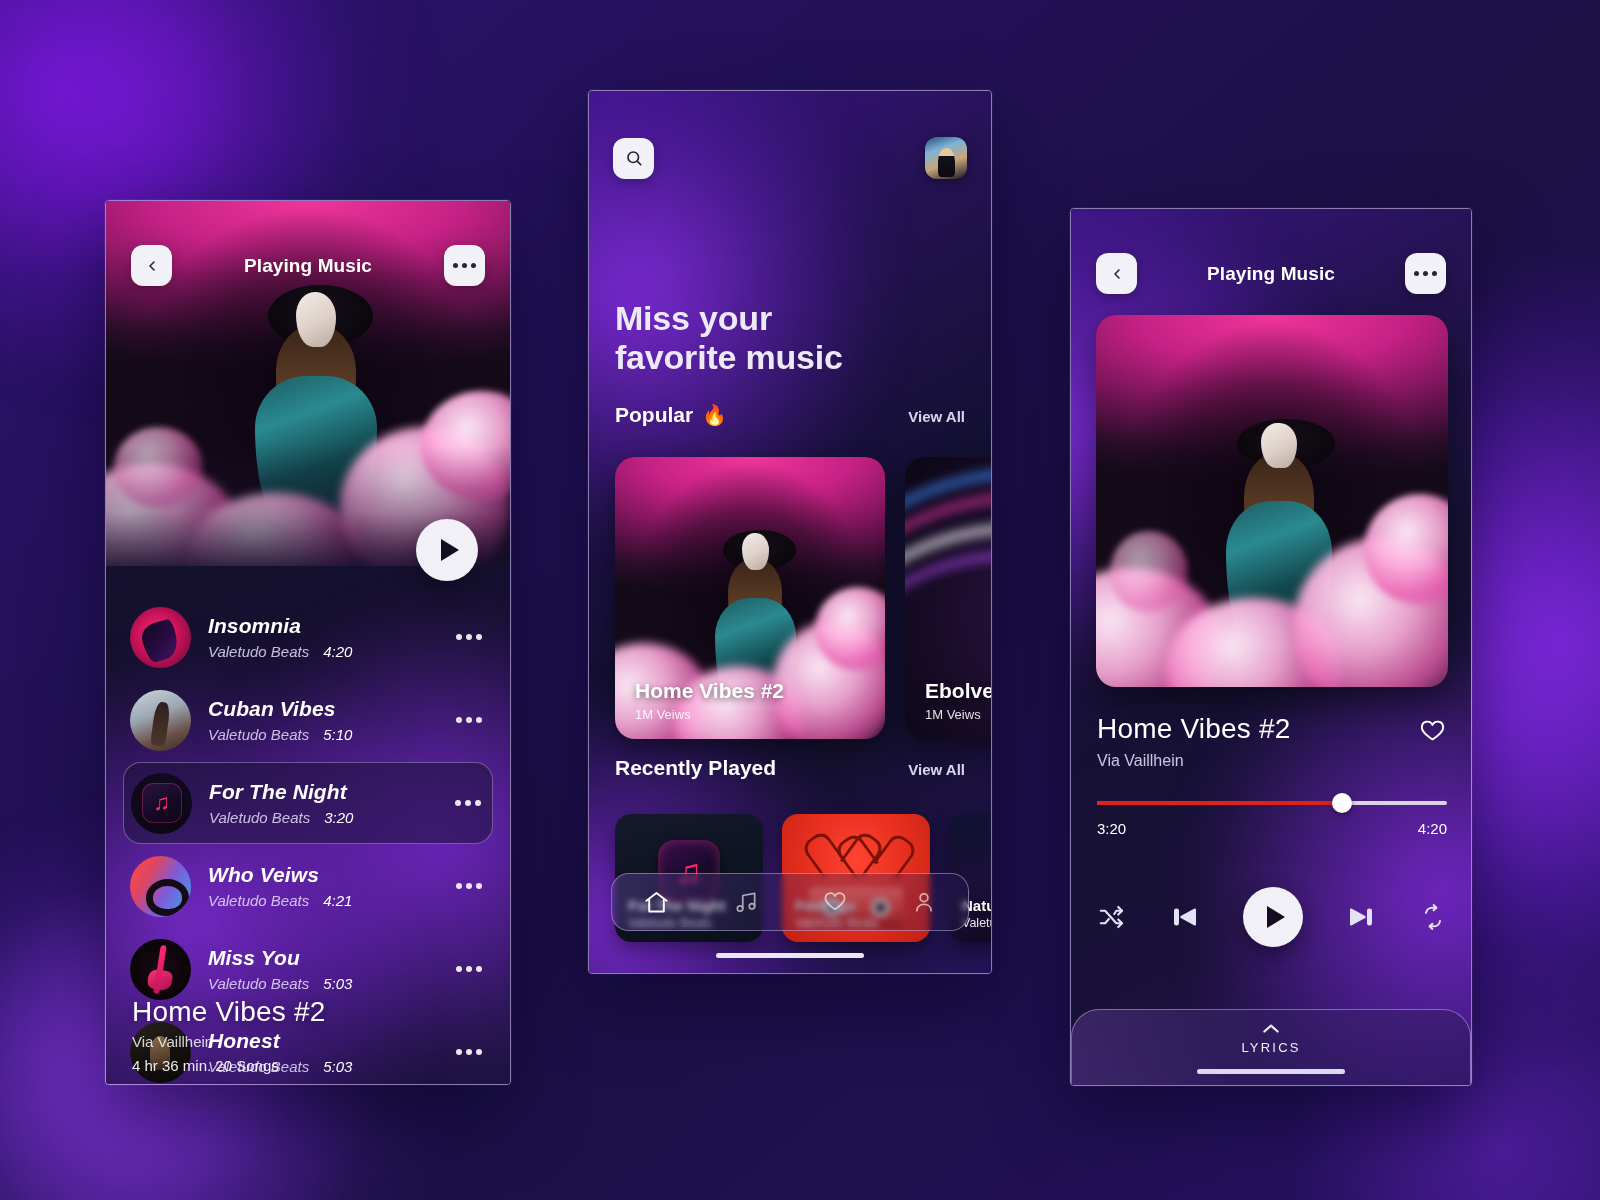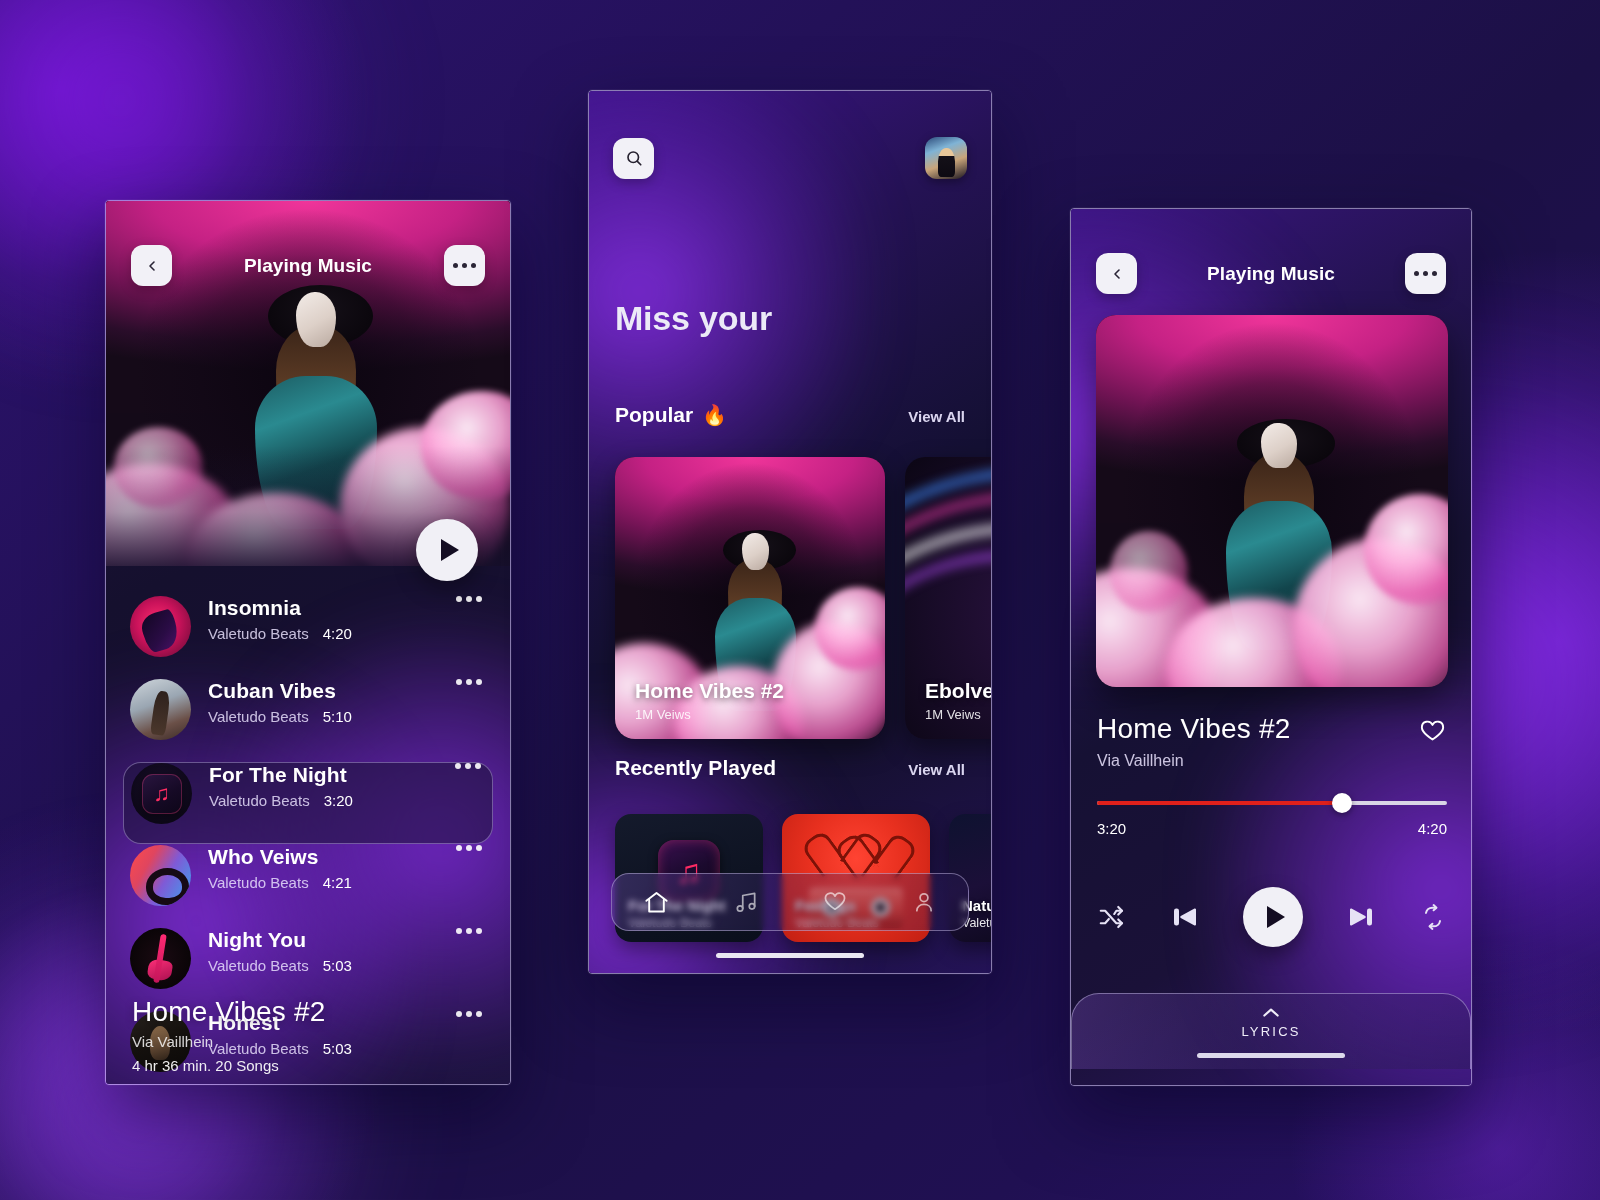--- a/index.html
+++ b/index.html
@@ -149,24 +149,25 @@
     border-radius:50%; background:#f1f0f6;
     display:flex; align-items:center; justify-content:center;
     box-shadow: 0 8px 22px rgba(0,0,0,0.35);
     z-index:7;
   }
   .tri { width:0;height:0; border-left:18px solid #140d22; border-top:11px solid transparent; border-bottom:11px solid transparent; margin-left:5px; }
 
   .track-list { position:absolute; left:0; right:0; top:365px; bottom:0; padding-top:30px; }
   .track {
     position:relative;
-    display:flex; 
+    display:flex; align-items:center;
     height:82px;
     padding: 0 24px;
     margin-bottom: 1px;
+    font-style: italic;
   }
   .track.active {
     margin: 0 17px 1px 17px;
     padding: 0 7px;
     border:1px solid rgba(215,200,255,0.38);
     border-radius:18px;
     background: rgba(28,18,56,0.55);
   }
   .thumb { width:61px; height:61px; border-radius:50%; overflow:hidden; flex:none; position:relative; }
   .tmeta { flex:1; margin-left:17px; }
@@ -283,21 +284,21 @@
   .p3-title { font-size:28px; color:#fff; font-weight:400; letter-spacing:0.2px; }
   .p3-artist { font-size:16px; color:rgba(235,228,255,0.85); margin-top:7px; }
   .prog-wrap { position:absolute; left:26px; right:24px; top:592px; }
   .prog-track { position:relative; height:4px; border-radius:3px; background:#d9d5e6; }
   .prog-fill { position:absolute; left:0; top:0; height:100%; border-radius:3px; background:#e0201b; }
   .prog-thumb { position:absolute; top:50%; width:20px;height:20px;border-radius:50%; background:#fff; transform:translate(-50%,-50%); box-shadow:0 2px 6px rgba(0,0,0,.4); }
   .prog-times { display:flex; justify-content:space-between; margin-top:15px; font-size:15px; color:#fff; }
   .ctrls { position:absolute; left:26px; right:24px; top:678px; display:flex; align-items:center; justify-content:space-between; }
   .play-big { width:60px;height:60px;border-radius:50%;background:#f1f0f6; display:flex;align-items:center;justify-content:center; box-shadow:0 8px 20px rgba(0,0,0,.4); }
   .lyrics-panel {
-    position:absolute; left:0; right:0; bottom:16px; height:76px;
+    position:absolute; left:0; right:0; bottom:0; height:76px;
     border-radius:28px 28px 0 0;
     border:1px solid rgba(225,215,255,0.42); border-bottom:none;
     background: linear-gradient(100deg, rgba(112,72,175,0.38) 0%, rgba(58,38,105,0.35) 50%, rgba(38,26,78,0.38) 100%);
     display:flex; flex-direction:column; align-items:center; padding-top:13px;
   }
   .lyrics-label { font-size:13px; letter-spacing:2.2px; color:#efedf8; margin-top:5px; font-weight:500; }
   .home-ind3 { position:absolute; left:50%; transform:translateX(-50%); bottom:11px; width:148px;height:5px;border-radius:3px;background:#ddd9ec; }
 
   svg { display:block; }
 </style>
@@ -417,21 +418,21 @@
           </div>
           <span class="kebab">
             <i></i>
             <i></i>
             <i></i>
           </span>
         </div>
         <div class="track">
           <div class="thumb th-miss"></div>
           <div class="tmeta">
-            <div class="tname">Night You</div>
+            <div class="tname">Miss You</div>
             <div class="tsub">
               <span>Valetudo Beats</span>
               <span class="dur">5:03</span>
             </div>
           </div>
           <span class="kebab">
             <i></i>
             <i></i>
             <i></i>
           </span>
@@ -465,20 +466,21 @@
         <svg width="18" height="18" viewBox="0 0 24 24" fill="none" stroke="#26212f" stroke-width="2.2" stroke-linecap="round">
             <circle cx="11" cy="11" r="7"></circle>
             <line x1="16.5" y1="16.5" x2="21" y2="21"></line>
           </svg>
       </div>
       <div class="avatar"></div>
     </div>
 
     <div class="h1-big">
       <div>Miss your</div>
+      <div>favorite music</div>
     </div>
 
     <div class="sec-head" style="top:312px;">
       <div class="sec-title">
         <span>Popular</span>
         <span class="flame">🔥</span>
       </div>
       <div class="view-all">View All</div>
     </div>
 

